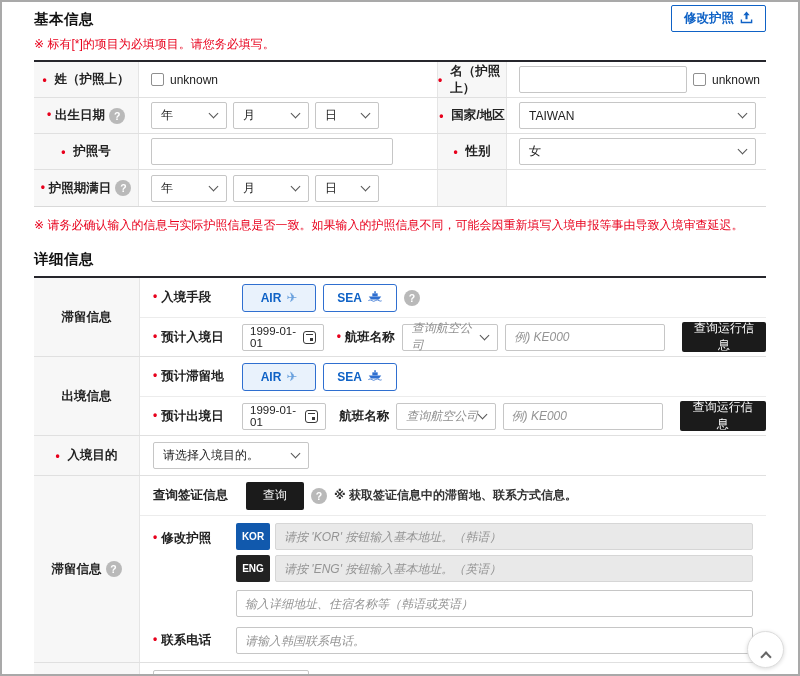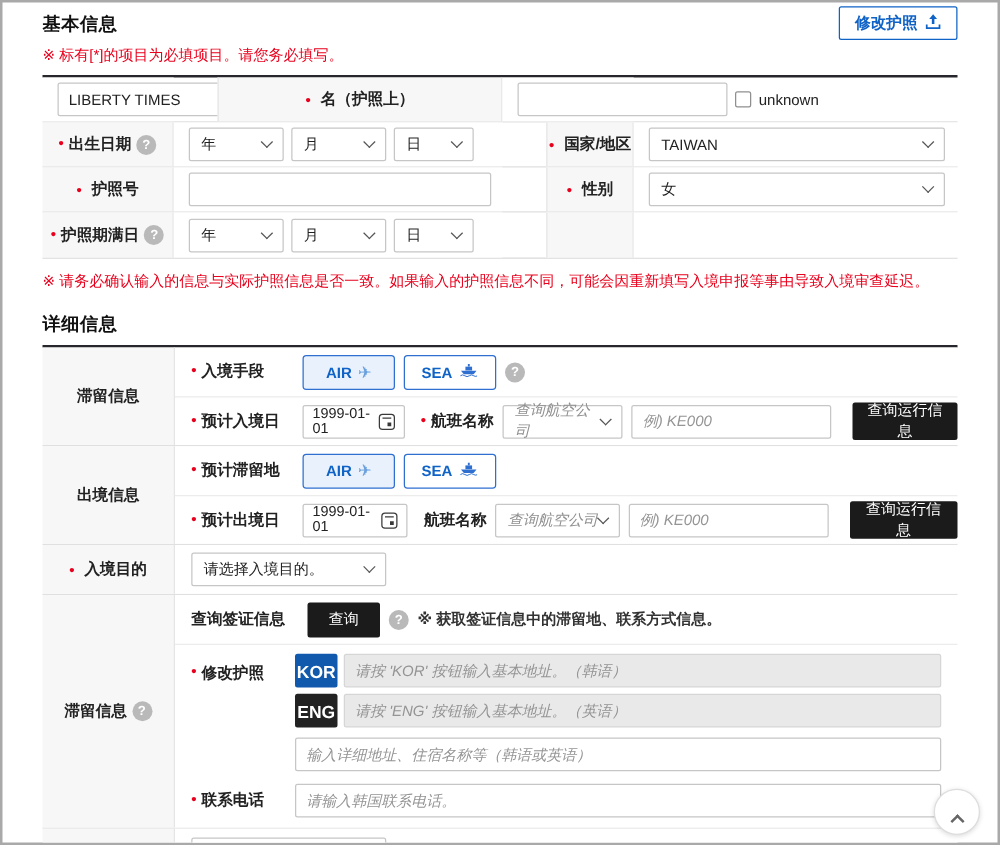--- a/index.html
+++ b/index.html
@@ -67,21 +67,21 @@
     color:#0f62c6; font-size:12px; font-weight:bold; display:flex; align-items:center; justify-content:center;
     gap:5px; cursor:pointer; font-family:inherit; }
   .mode-btn.sel { background:#e9f2fc; }
   .plane { color:#69a0dd; font-size:13px; }
 
   .btn-dark { background:#1b1b1b; color:#fff; border:none; border-radius:2px; font-size:12px;
     font-family:inherit; cursor:pointer; display:flex; align-items:center; justify-content:center; }
   .btn-run { height:30px; padding:0 10px; margin-left:10px; }
   .btn-q { width:58px; height:28px; }
 
-  .lang-btn { width:34px; height:27px; border:none; border-radius:2px; color:#fff; font-size:14px;
+  .lang-btn { width:34px; height:27px; border:none; border-radius:2px; color:#fff; font-size:10px;
     font-weight:bold; font-family:inherit; cursor:pointer; flex:none; }
   .lang-kor { background:#1159ad; }
   .lang-eng { background:#222; }
 
   .bold-note { font-size:12px; font-weight:bold; color:#333; }
 
   .scroll-top { position:absolute; right:14px; bottom:6px; width:37px; height:37px; border-radius:50%;
     background:#fff; border:1px solid #ddd; box-shadow:0 1px 4px rgba(0,0,0,.15); cursor:pointer; }
   .scroll-top .up { display:block; width:8px; height:8px; border-left:2px solid #666; border-top:2px solid #666;
     transform:rotate(45deg); margin:14px auto 0; }
@@ -99,22 +99,22 @@
       <span>
         <svg width="13" height="13" viewBox="0 0 14 14">
             <path d="M7 0.5 L10.4 4.6 H8.1 V8.8 H5.9 V4.6 H3.6 Z" fill="#0f62c6"></path>
             <path d="M1.5 9.2 v3.2 h11 v-3.2" stroke="#0f62c6" stroke-width="1.5" fill="none"></path>
           </svg>
       </span>
     </button>
 
     <div class="tbl">
       <div class="brow">
-        <div class="ccell">
-          <input class="inp" style="width: 163px;" value="LIBERTY TIMES">
+        <div class="lcell req">姓（护照上）</div>
+        <div class="ccell">
           <span class="cb"></span>
           <span class="cb-label">unknown</span>
         </div>
         <div class="lcell bl req">名（护照上）</div>
         <div class="ccell">
           <input class="inp" style="width: 168px;" value="">
           <span class="cb"></span>
           <span class="cb-label">unknown</span>
         </div>
       </div>

